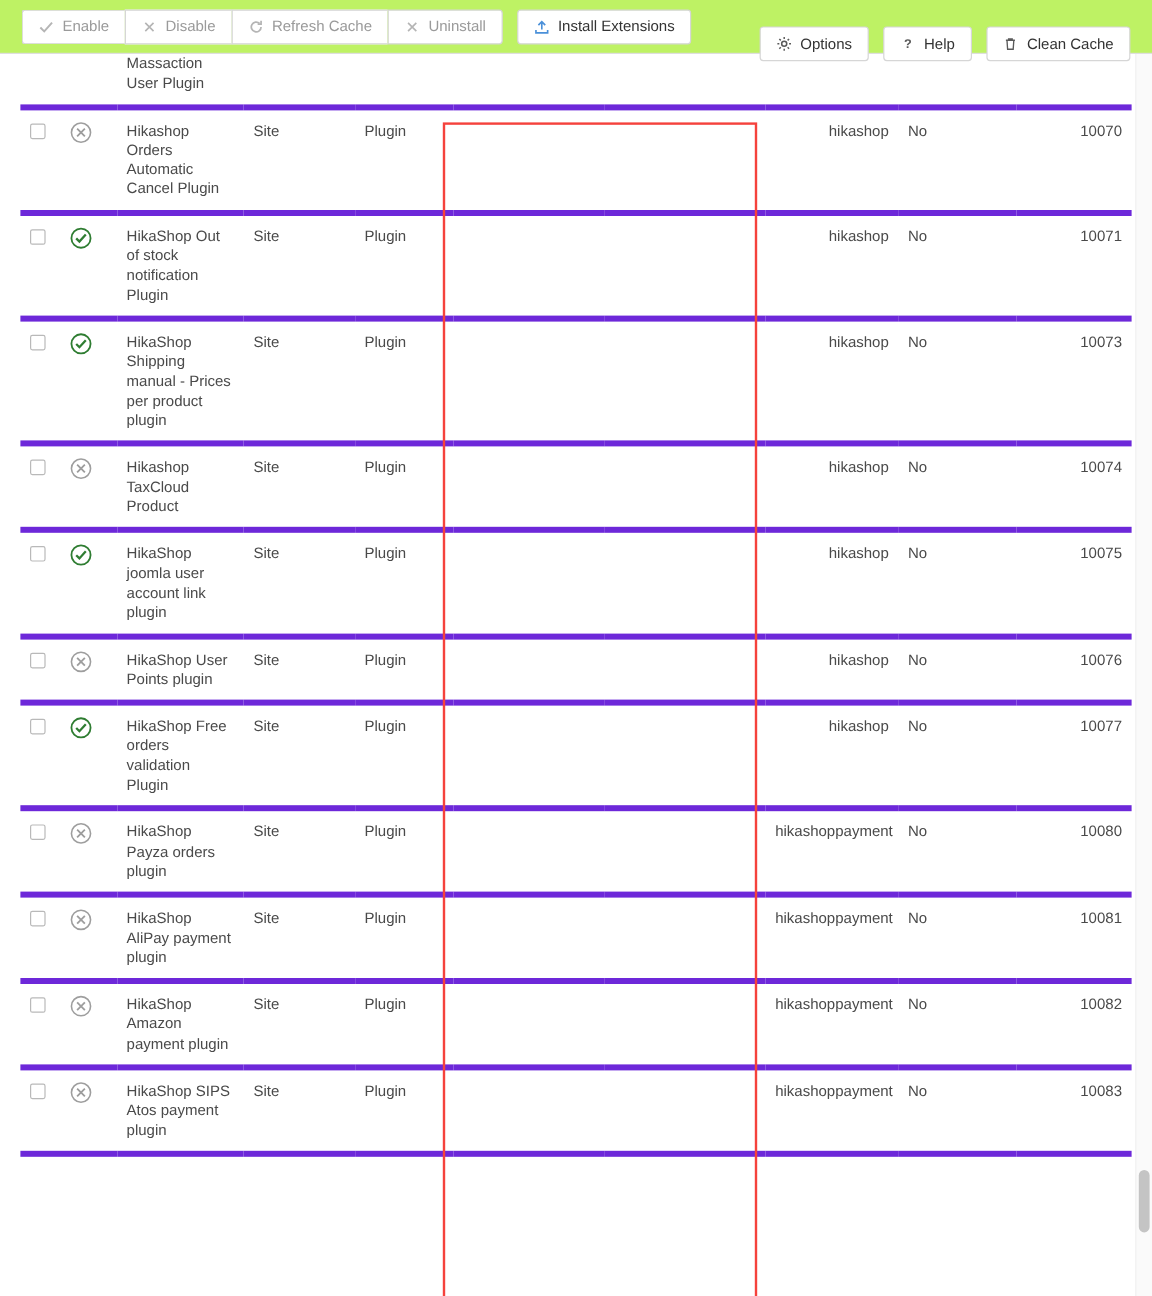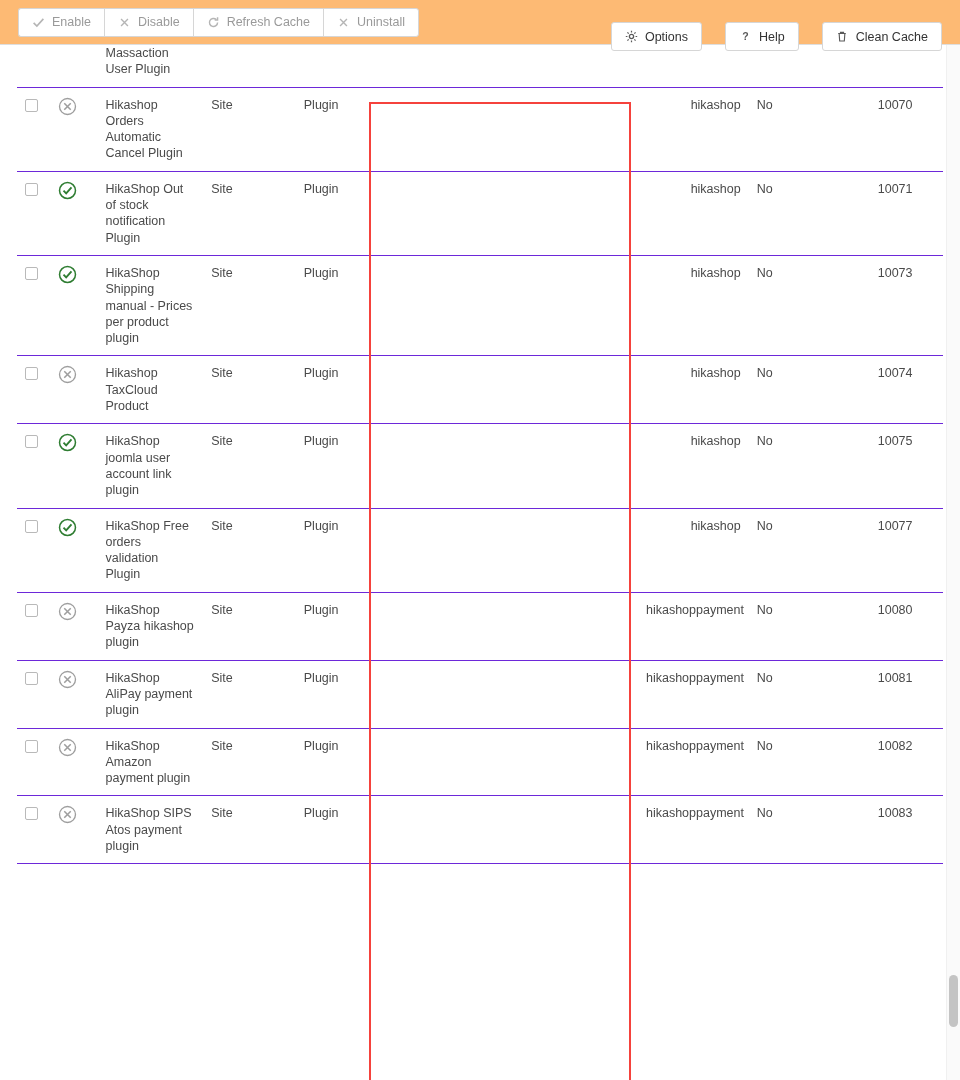--- a/index.html
+++ b/index.html
@@ -10,29 +10,29 @@
     font-family: "Liberation Sans", sans-serif;
     font-size: 13px;
     color: #333333;
     overflow: hidden;
   }
 
   
   .toolbar {
     position: relative;
     height: 45px;
-    background: #fdba74;
+    background: #bef264;
     border-bottom: 1px solid #dedede;
     display: flex;
     align-items: center;
     padding: 16px 18px;
     gap: 0;
   }
   .tb-group-left { display: flex; align-items: center; gap: 0; }
-  .tb-group-right { margin-left: auto; display: flex; align-items: center; gap: 23px; margin-top: 29px; }
+  .tb-group-right { margin-left: auto; display: flex; align-items: center; gap: 12px; margin-top: 29px; }
 
   .tb-btn {
     display: flex;
     align-items: center;
     gap: 7px;
     height: 29px;
     padding: 0 13px;
     background: #ffffff;
     border: 1px solid #d6d6d6;
     border-right-width: 0;
@@ -54,38 +54,38 @@
     width: 960px;
     height: 1035px;
     overflow: hidden;
   }
   table.ext-table {
     width: 926px;
     border-collapse: collapse;
     table-layout: fixed;
     margin: 0 17px;
   }
-  table.ext-table tr { border-bottom: 1px solid #6d28d9; }
+  table.ext-table tr { border-bottom: 5px solid #6d28d9; }
   table.ext-table td {
     vertical-align: top;
     padding: 9px 8px 9px 8px;
     font-size: 12.5px;
     color: #4a4a4a;
     line-height: 16.3px;
   }
   td.c-check { width: 33px; padding-left: 10px; }
   td.c-status { width: 47px; padding-left: 0; text-align: left; }
   td.c-name { width: 105px; padding-left: 5px; color: #3c3c3c; }
   td.c-location { width: 92px; }
   td.c-type { width: 82px; }
   td.c-version { width: 125px; }
   td.c-date { width: 133px; }
   td.c-folder { width: 110px; text-align: right; }
   td.c-access { width: 98px; margin-left: 44px; }
-  td.c-id { width: 95px; text-align: center; padding-right: 2px; }
+  td.c-id { width: 95px; text-align: right; padding-right: 2px; }
 
   input.row-check {
     -webkit-appearance: none;
     appearance: none;
     width: 13px; height: 13px;
     border: 1px solid #b9b9b9;
     border-radius: 2px;
     background: #ffffff;
     margin: 2px 0 0 0;
     display: block;
@@ -168,20 +168,29 @@
       <span class="ico">
         <svg width="11" height="11" viewBox="0 0 16 16">
             <path d="M3 3 L13 13 M13 3 L3 13" stroke="#b5b5b5" stroke-width="2" fill="none"></path>
           </svg>
       </span>
       <span>Uninstall</span>
     </div>
 
     <div style="width:12px"></div>
 
+    <div class="tb-btn solo enabled">
+      <span class="ico">
+        <svg width="13" height="13" viewBox="0 0 16 16">
+          <path d="M8 10.5 L8 2.5 M4.5 6 L8 2.5 L11.5 6" stroke="#4a90d9" stroke-width="1.7" fill="none"></path>
+          <path d="M2 11 L2 14 L14 14 L14 11" stroke="#4a90d9" stroke-width="1.7" fill="none"></path>
+        </svg>
+      </span>
+      <span>Install Extensions</span>
+    </div>
   </div>
 
   <div class="tb-group-right">
     <div class="tb-btn solo enabled">
       <span class="ico">
         <svg width="13" height="13" viewBox="0 0 16 16">
           <circle cx="8" cy="8" r="2.6" stroke="#5a5a5a" stroke-width="1.6" fill="none"></circle>
           <path d="M8 1 L8 3 M8 13 L8 15 M1 8 L3 8 M13 8 L15 8 M3 3 L4.5 4.5 M11.5 11.5 L13 13 M13 3 L11.5 4.5 M4.5 11.5 L3 13" stroke="#5a5a5a" stroke-width="1.5"></path>
         </svg>
       </span>
@@ -318,20 +327,39 @@
           <td class="c-folder">hikashop</td>
           <td class="c-access">No</td>
           <td class="c-id">10075</td>
         </tr>
         <tr>
           <td class="c-check">
             <input type="checkbox" class="row-check" style="">
           </td>
           <td class="c-status">
             <svg class="status-ico" viewBox="0 0 20 20">
+              <circle cx="10" cy="10" r="8.4" fill="none" stroke="#9e9e9e" stroke-width="1.4"></circle>
+              <path d="M6.6 6.6 L13.4 13.4 M13.4 6.6 L6.6 13.4" stroke="#9e9e9e" stroke-width="1.6"></path>
+            </svg>
+          </td>
+          <td class="c-name">HikaShop User Points plugin</td>
+          <td class="c-location">Site</td>
+          <td class="c-type">Plugin</td>
+          <td class="c-version"></td>
+          <td class="c-date"></td>
+          <td class="c-folder">hikashop</td>
+          <td class="c-access">No</td>
+          <td class="c-id">10076</td>
+        </tr>
+        <tr>
+          <td class="c-check">
+            <input type="checkbox" class="row-check" style="">
+          </td>
+          <td class="c-status">
+            <svg class="status-ico" viewBox="0 0 20 20">
               <circle cx="10" cy="10" r="8.4" fill="none" stroke="#2f7d32" stroke-width="1.6"></circle>
               <path d="M5.8 10.2 L8.6 13 L14.2 6.8" fill="none" stroke="#2f7d32" stroke-width="2"></path>
             </svg>
           </td>
           <td class="c-name">HikaShop Free orders validation Plugin</td>
           <td class="c-location">Site</td>
           <td class="c-type">Plugin</td>
           <td class="c-version"></td>
           <td class="c-date"></td>
           <td class="c-folder">hikashop</td>
@@ -341,21 +369,21 @@
         <tr>
           <td class="c-check">
             <input type="checkbox" class="row-check" style="">
           </td>
           <td class="c-status">
             <svg class="status-ico" viewBox="0 0 20 20">
               <circle cx="10" cy="10" r="8.4" fill="none" stroke="#9e9e9e" stroke-width="1.4"></circle>
               <path d="M6.6 6.6 L13.4 13.4 M13.4 6.6 L6.6 13.4" stroke="#9e9e9e" stroke-width="1.6"></path>
             </svg>
           </td>
-          <td class="c-name">HikaShop Payza hikashop plugin</td>
+          <td class="c-name">HikaShop Payza orders plugin</td>
           <td class="c-location">Site</td>
           <td class="c-type">Plugin</td>
           <td class="c-version"></td>
           <td class="c-date"></td>
           <td class="c-folder">hikashoppayment</td>
           <td class="c-access">No</td>
           <td class="c-id">10080</td>
         </tr>
         <tr>
           <td class="c-check">

